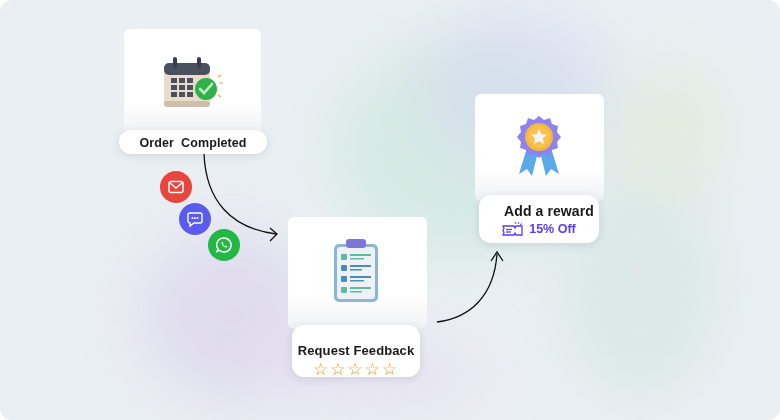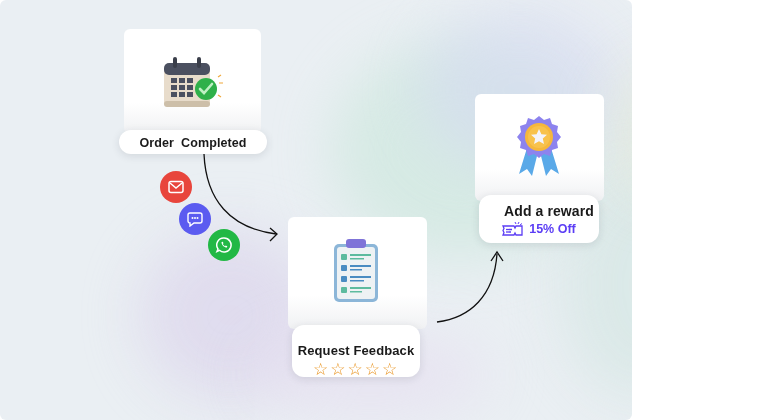--- a/index.html
+++ b/index.html
@@ -1,19 +1,19 @@
 <!DOCTYPE html>
 <html><head>
 <meta charset="utf-8">
 <style>
   * { box-sizing: border-box; margin: 0; padding: 0; }
   html, body { width: 780px; height: 420px; overflow: hidden; background: #ffffff; }
   body { font-family: "Liberation Sans", sans-serif; }
   .stage {
-    position: relative; width: 632px; height: 420px; border-radius: 6px; overflow: hidden;
+    position: relative; width: 780px; height: 420px; border-radius: 12px; overflow: hidden;
     background: #eaeff3;
   }
   .blob {
     position: absolute; border-radius: 50%; filter: blur(28px); opacity: 0.55;
   }
   .card-img {
     position: absolute; background: linear-gradient(#ffffff 70%, #f0f1f3 100%); border-radius: 6px;
   }
   .pill {
     position: absolute; background: #ffffff; border-radius: 12px;

